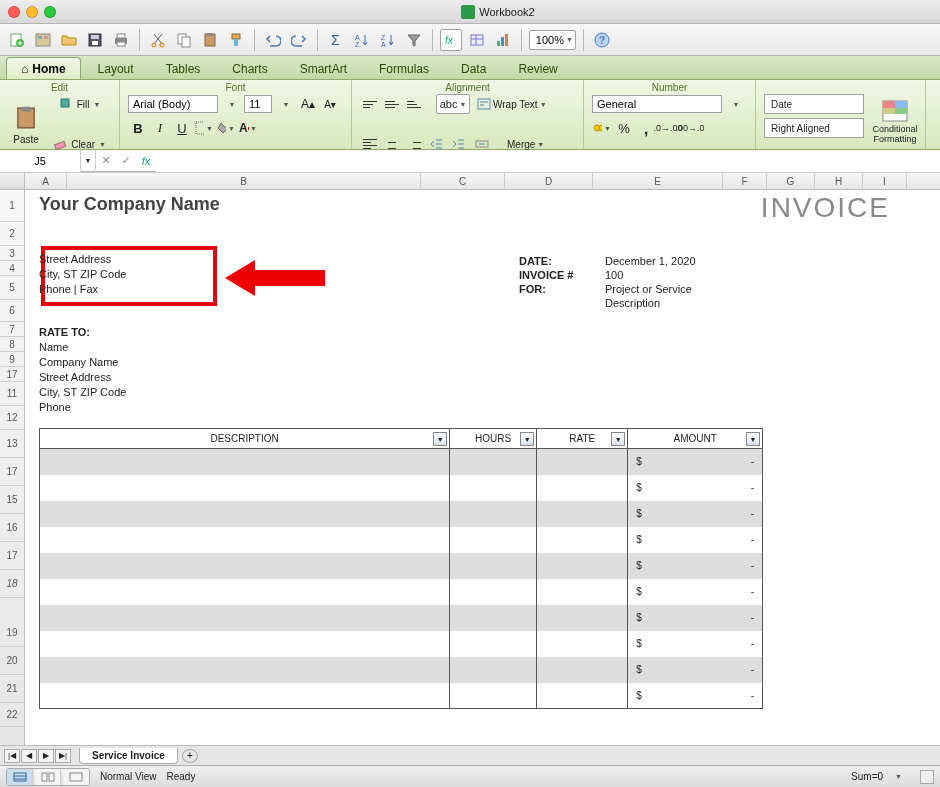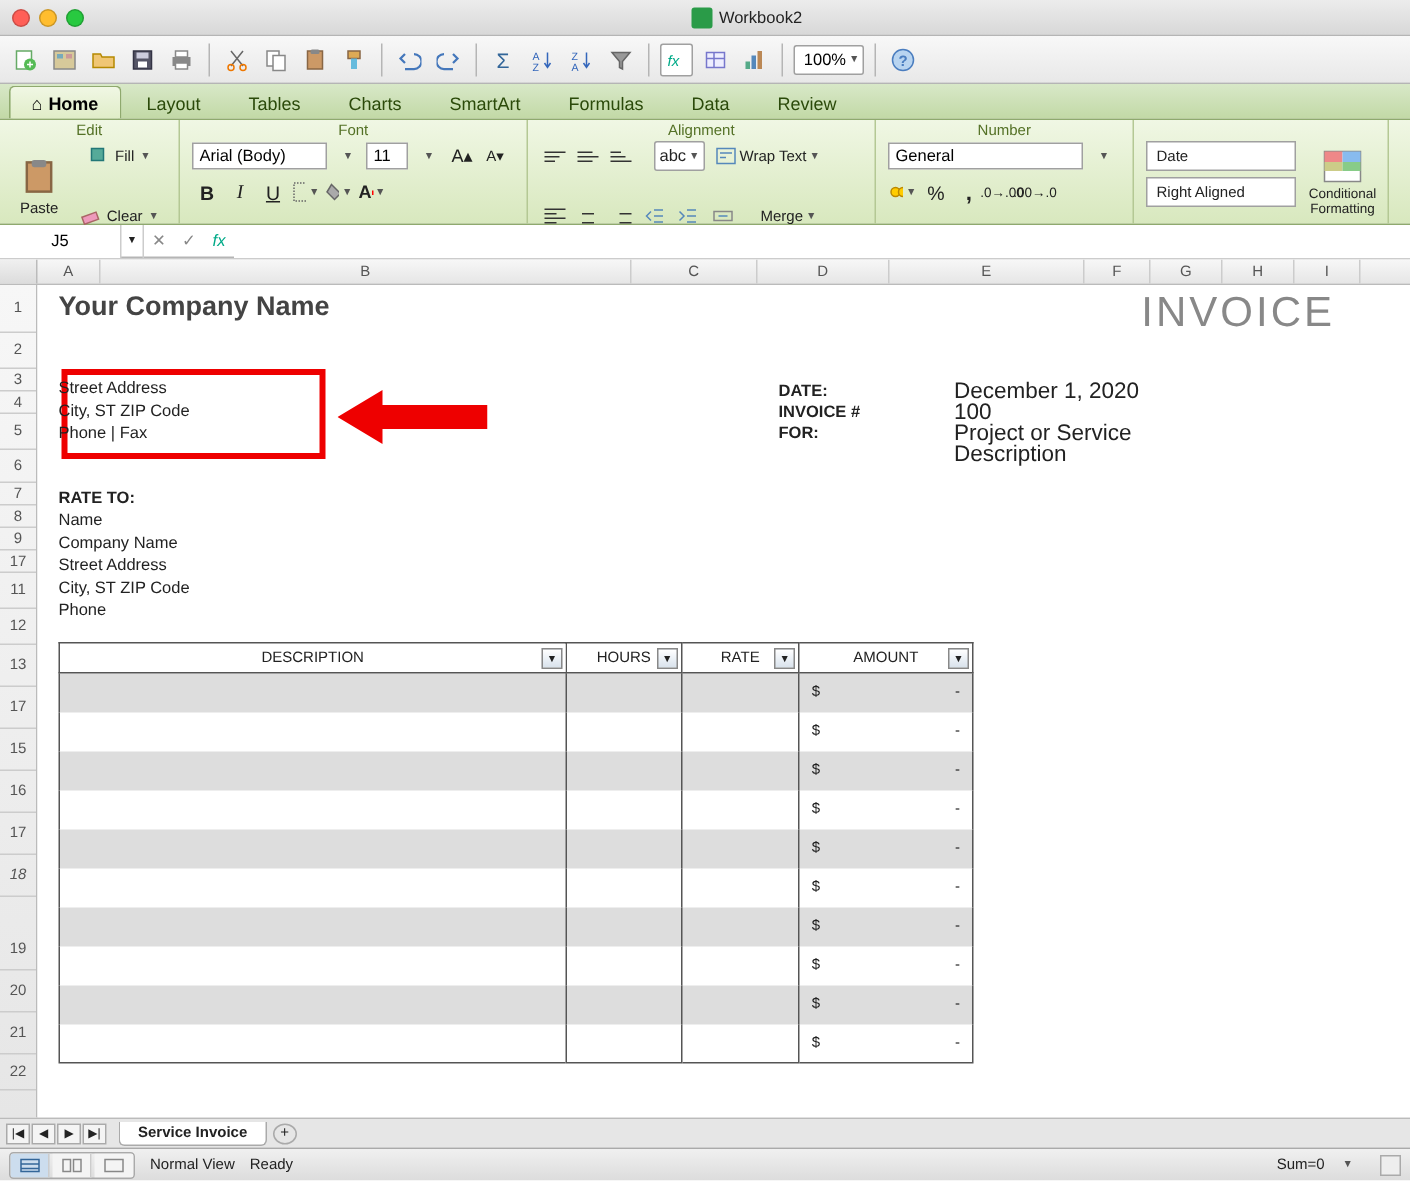--- a/index.html
+++ b/index.html
@@ -66,24 +66,24 @@
 .cells{position:relative;flex:1;background:#fff}
 .page{position:absolute;left:14px;top:4px;right:0}
 .company-name{font-size:18px;font-weight:bold;color:#444}
 .slogan{font-style:italic;font-weight:bold;color:#777;font-size:11px}
 .invoice-title{position:absolute;right:50px;top:-2px;font-size:28px;color:#888;letter-spacing:2px}
 .red-box{position:absolute;border:4px solid #e00;left:2px;top:52px;width:176px;height:60px}
 .red-arrow{position:absolute;left:186px;top:66px}
 .red-arrow svg{width:100px;height:36px}
 .addr{font-size:11px;line-height:15px}
 .meta-labels{position:absolute;left:480px;top:60px;font-size:11px;font-weight:bold;line-height:14px}
-.meta-vals{position:absolute;left:597px;top:60px;font-size:15px;line-height:14px}
+.meta-vals{position:absolute;left:566px;top:60px;font-size:11px;line-height:14px}
 .billto{font-size:11px;line-height:15px}
 .billto .hd{font-weight:bold}
-.inv-table{position:absolute;left:0;top:234px;width:610px;border:1px solid #555;border-collapse:collapse}
+.inv-table{position:absolute;left:0;top:234px;width:724px;border:1px solid #555;border-collapse:collapse}
 .inv-table th{background:#fff;border:1px solid #555;font-size:10px;font-weight:normal;padding:4px;position:relative}
 .inv-table td{border-left:1px solid #555;border-right:1px solid #555;font-size:10px;padding:0 8px;height:26px}
 .inv-table tr:nth-child(odd) td{background:#ddd}
 .flt{position:absolute;right:2px;top:3px;width:14px;height:14px;border:1px solid #888;background:linear-gradient(#fff,#d8e2ec);display:flex;align-items:center;justify-content:center;font-size:7px}
 .amt-d{display:inline-block;width:10px}
 .amt-dash{float:right}
 
 
 .sheet-tabs{height:20px;background:#e6e6e6;border-top:1px solid #bbb;display:flex;align-items:center;font-size:10px}
 .nav-btns{display:flex;padding:0 4px;gap:1px}

